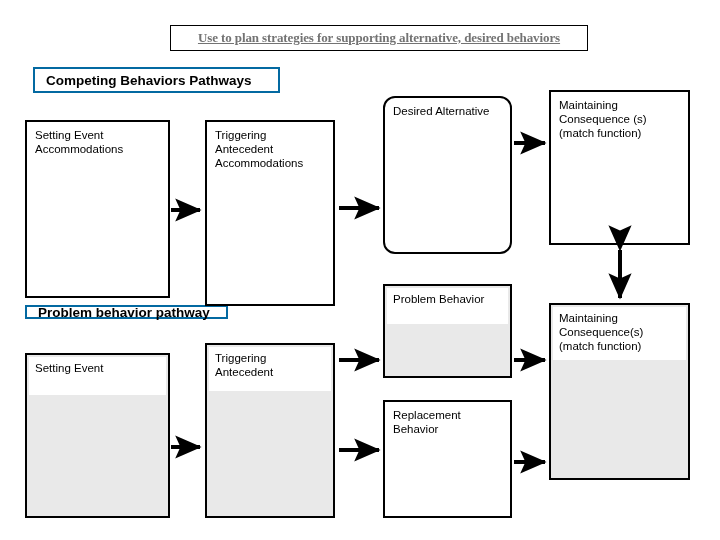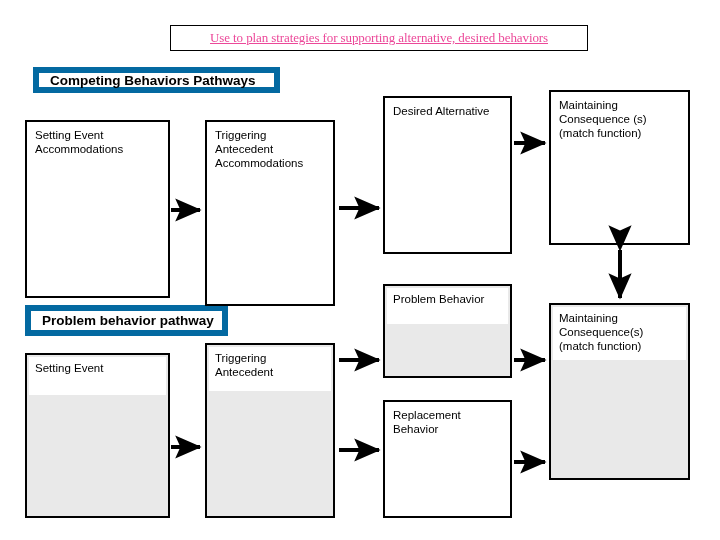--- a/index.html
+++ b/index.html
@@ -27,45 +27,45 @@
     left: 170px; top: 25px;
     width: 418px; height: 26px;
     border: 1px solid #000000;
     background: #ffffff;
     display: flex;
     align-items: center;
     justify-content: center;
   }
   .title-banner .txt {
     font-family: "Liberation Serif", serif;
-    font-weight: normal;
+    font-weight: bold;
     font-size: 13px;
-    color: #ec4899;
+    color: #737373;
     text-decoration: underline;
     white-space: nowrap;
     letter-spacing: -0.1px;
   }
 
   
   .section-label {
-    border: 6px solid #0369a1;
+    border: 2px solid #0369a1;
     background: #ffffff;
     display: flex;
     align-items: center;
     padding-left: 11px;
   }
   .section-label .txt {
     font-family: "Liberation Sans", sans-serif;
     font-weight: bold;
     font-size: 13.5px;
     color: #000000;
     white-space: nowrap;
   }
   .lbl-competing { left: 33px; top: 67px; width: 247px; height: 26px; }
-  .lbl-problem   { left: 25px; top: 305px; width: 203px; height: 31px; align-items: center; }
+  .lbl-problem   { left: 25px; top: 305px; width: 203px; height: 14px; align-items: center; }
 
   
   .node {
     border: 2px solid #000000;
     background: #ffffff;
   }
   .node .label {
     position: absolute;
     left: 8px; top: 6px;
     right: 4px;
@@ -80,21 +80,21 @@
   .node.shaded .band {
     position: absolute;
     left: 2px; right: 2px; top: 2px;
     background: #ffffff;
   }
   .node.shaded .label { z-index: 2; }
 
   
   .n-setting-accom   { left: 25px;  top: 120px; width: 145px; height: 178px; }
   .n-trig-accom      { left: 205px; top: 120px; width: 130px; height: 186px; }
-  .n-desired-alt     { left: 383px; top: 96px;  width: 129px; height: 158px; }
+  .n-desired-alt     { left: 383px; top: 96px;  width: 129px; height: 158px; border-radius: 12px; }
   .n-maint-top       { left: 549px; top: 90px;  width: 141px; height: 155px; }
 
   
   .n-setting-event   { left: 25px;  top: 353px; width: 145px; height: 165px; }
   .n-trig-ant        { left: 205px; top: 343px; width: 130px; height: 175px; }
   .n-problem-beh     { left: 383px; top: 284px; width: 129px; height: 94px; }
   .n-replacement     { left: 383px; top: 400px; width: 129px; height: 118px; text-decoration: underline; }
   .n-maint-bottom    { left: 549px; top: 303px; width: 141px; height: 177px; }
 
   

